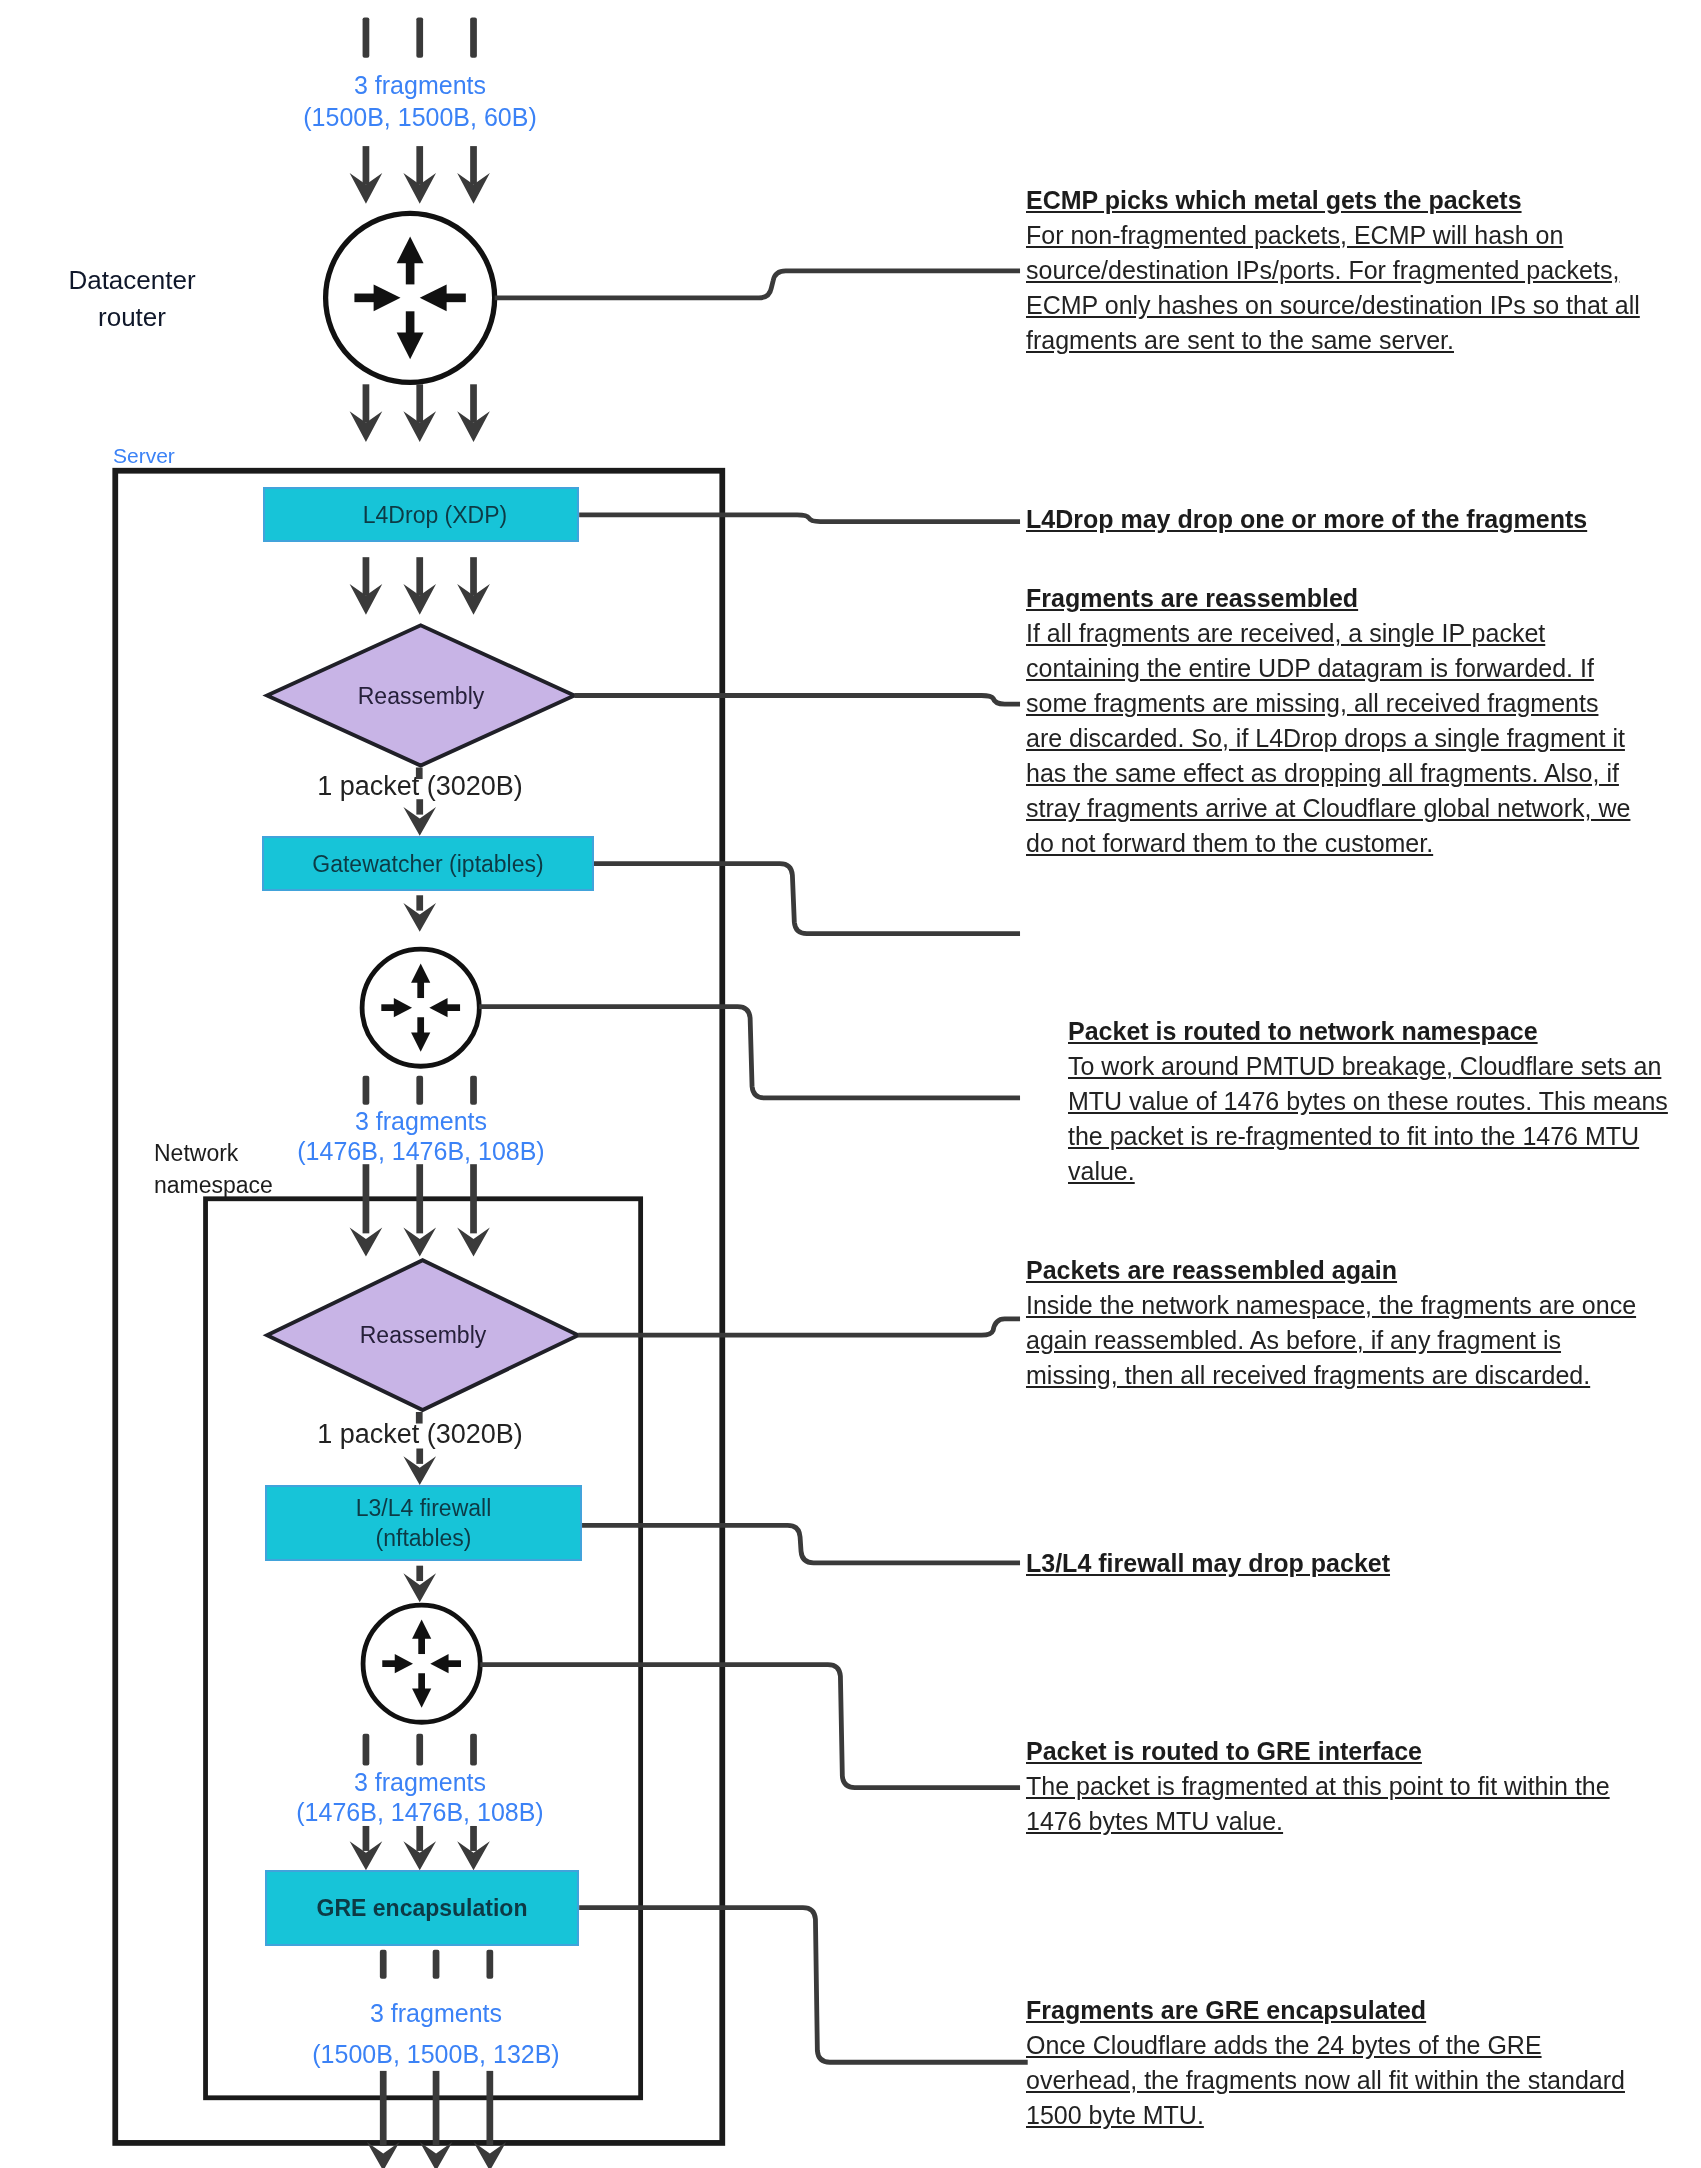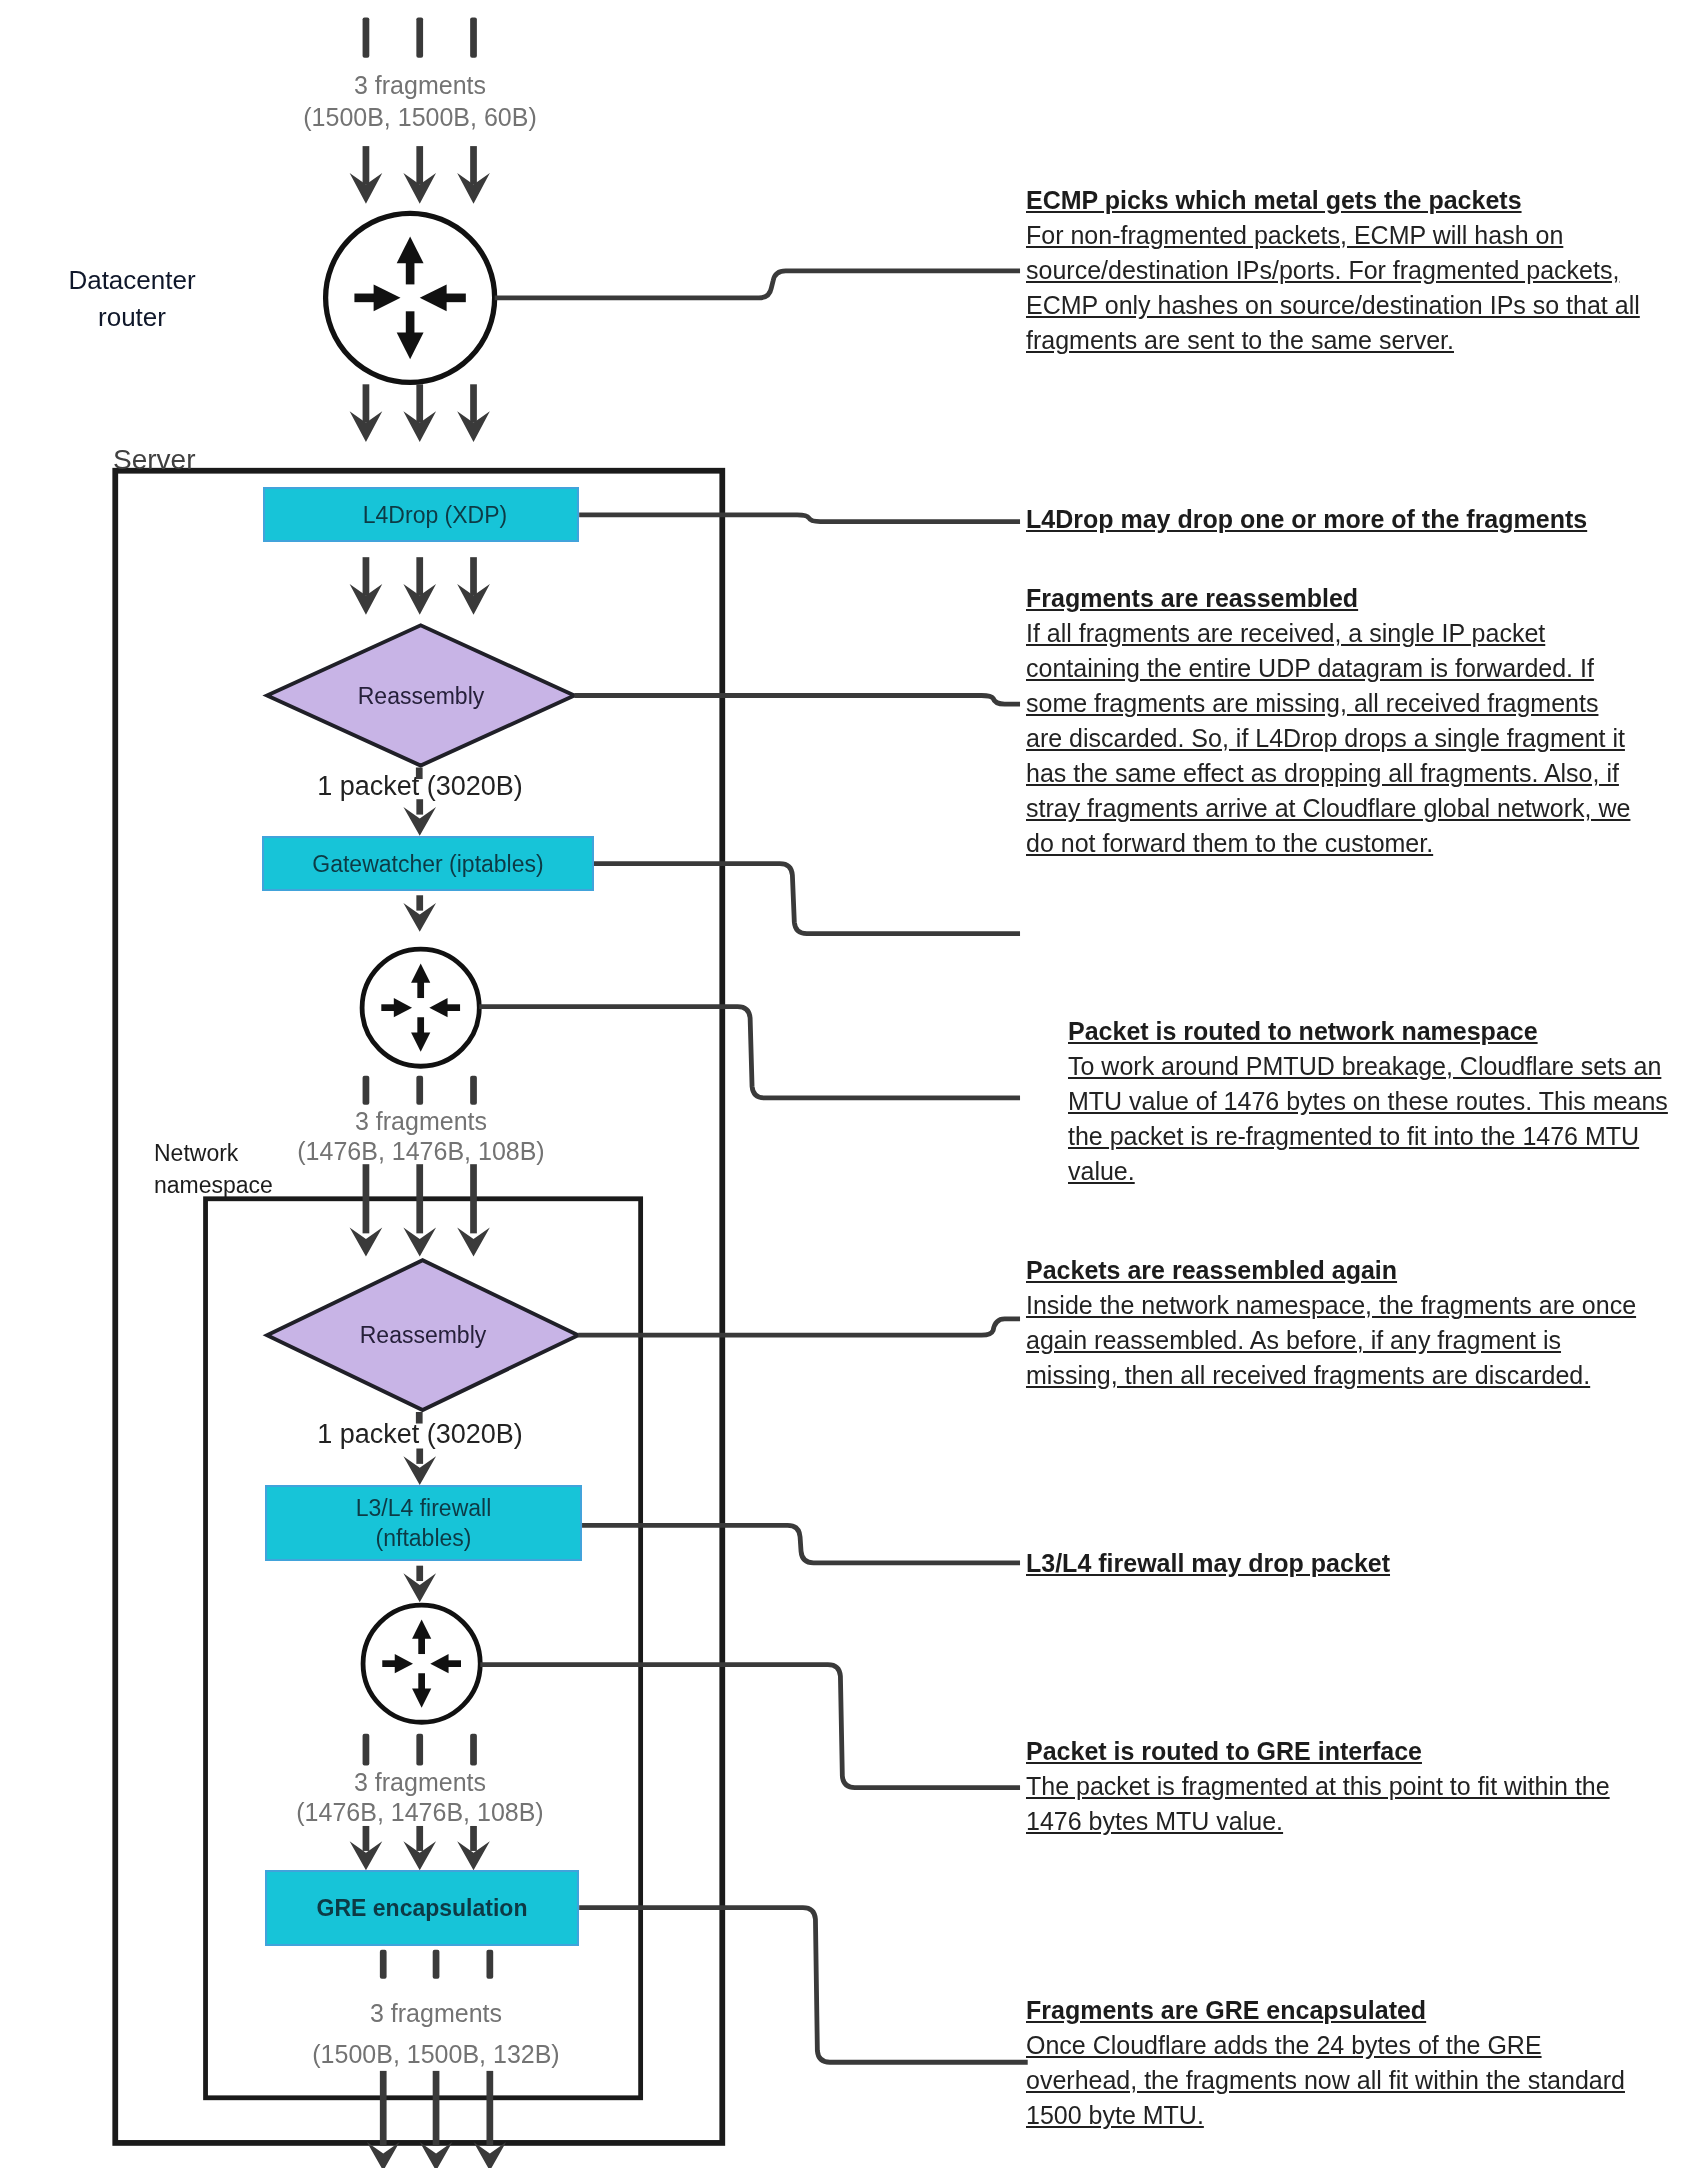--- a/index.html
+++ b/index.html
@@ -4,23 +4,23 @@
 <style>
   html,body{margin:0;padding:0;background:#ffffff;}
   .canvas{
     position:relative;width:1701px;height:2168px;background:#ffffff;
     font-family:"Liberation Sans", sans-serif;color:#1f1f1f;overflow:hidden;
   }
   svg.layer{position:absolute;left:0;top:0;}
   .lbl{position:absolute;white-space:pre-line;}
   .center{transform:translateX(-50%);text-align:center;white-space:nowrap;}
   .center2{transform:translateX(-50%);text-align:center;white-space:pre-line;}
-  .frag-label{font-size:25px;color:#737373;}
+  .frag-label{font-size:25px;color:#3b82f6;}
   .packet-label{font-size:27px;color:#222;}
-  .small-title{font-size:28px;color:#404040;}
+  .small-title{font-size:21px;color:#3b82f6;}
   .node{
     position:absolute;box-sizing:border-box;background:#17c4d8;border:2.9px solid #41a3db;
     display:flex;align-items:center;justify-content:center;text-align:center;
     color:#0d3a45;font-size:23px;line-height:30px;white-space:pre-line;
   }
   .diamond-label{position:absolute;transform:translate(-50%,-50%);font-size:23px;color:#26203a;white-space:nowrap;}
   .anno{position:absolute;left:1026px;width:668px;font-size:25px;line-height:35px;text-decoration:underline;}
   .anno-h{font-weight:700;color:#1c1c1c;}
   .anno-b{white-space:pre-line;color:#222;}
 </style>

